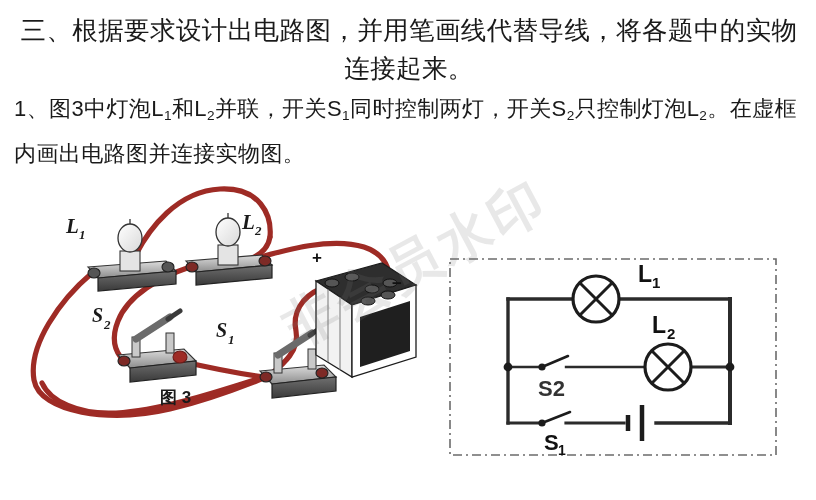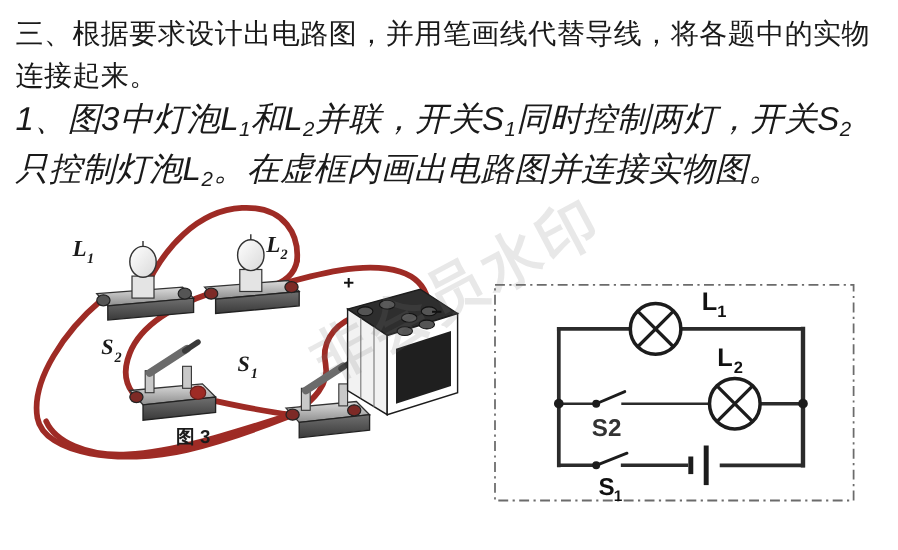--- a/index.html
+++ b/index.html
@@ -17,22 +17,22 @@
     position:absolute;left:14px;top:12px;width:790px;
     color:#1a1a1a;
   }
   .para{
     font-family:"Liberation Serif", serif;
     font-size:25.5px;
     line-height:38px;
     letter-spacing:0.4px;
     white-space:pre-wrap;
   }
-  .para.p1{margin:0 0 2px 0;}
-  .para.p2{margin:0;font-family:"Liberation Sans", sans-serif;font-size:30px;font-style:italic;}
+  .para.p1{margin:0 0 2px 0;text-align:center;}
+  .para.p2{margin:0;font-family:"Liberation Sans", sans-serif;font-size:22px;}
   .para sub{font-size:0.62em;vertical-align:-0.28em;}
 
   
   .figure-area{position:absolute;left:0;top:185px;width:816px;height:315px;}
 
   .physical{position:absolute;left:20px;top:0;width:420px;height:250px;}
   .schematic{position:absolute;left:448px;top:72px;width:340px;height:205px;}
 
   svg{display:block;overflow:visible;}
 

